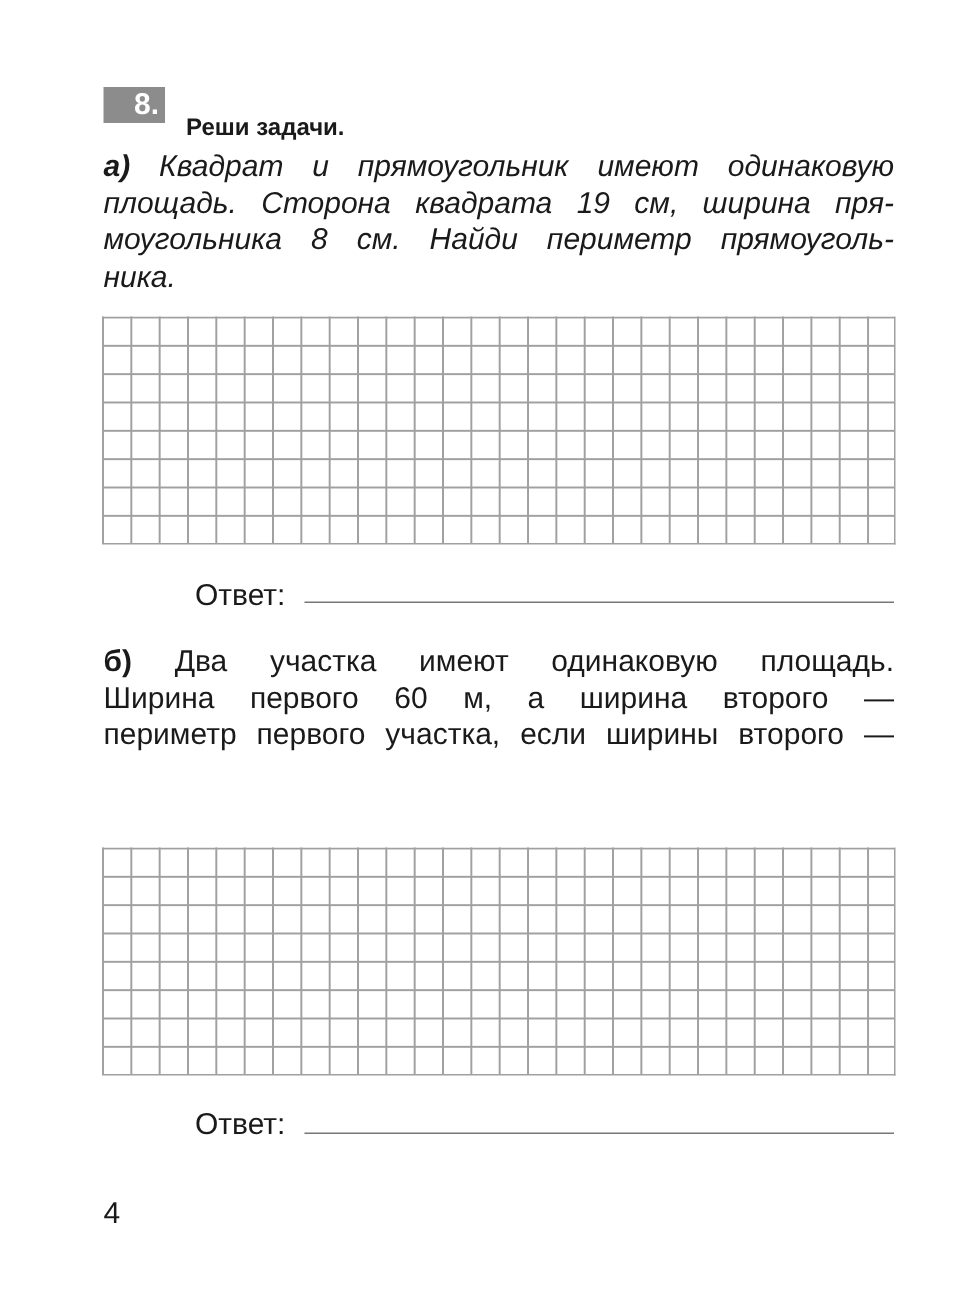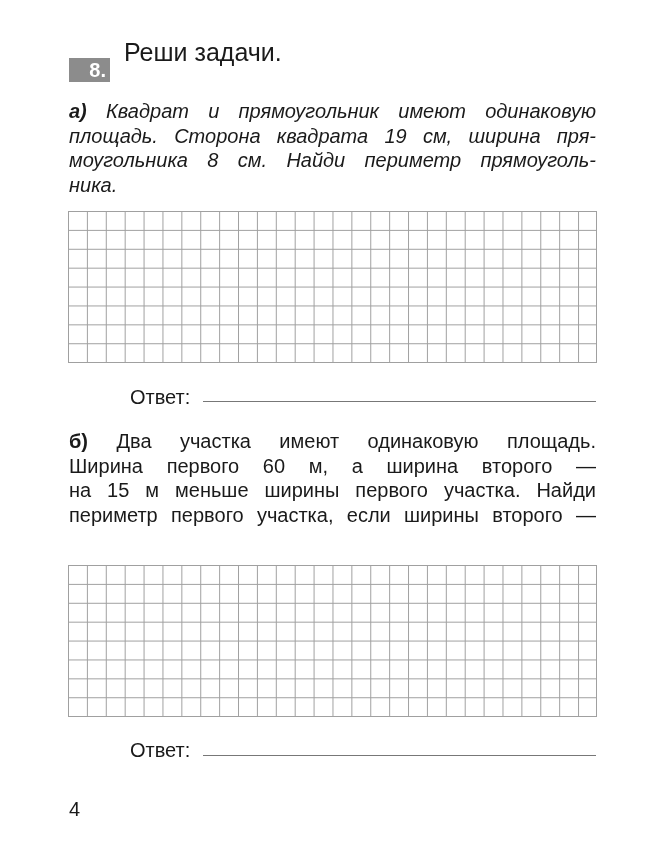--- a/index.html
+++ b/index.html
@@ -1,18 +1,18 @@
 <!DOCTYPE html>
 <html><head>
 <meta charset="utf-8">
 <style>
   html,body{margin:0;padding:0;background:#fff;}
   body{width:650px;height:860px;position:relative;overflow:hidden;font-family:"Liberation Sans",sans-serif;color:#1a1a1a;}
   .badge{position:absolute;left:69px;top:58px;width:41px;height:24px;background:#8c8c8c;color:#fff;font-weight:bold;font-size:20px;line-height:24px;text-align:right;padding-right:4px;box-sizing:border-box;}
-  .title{position:absolute;left:124px;top:40px;font-size:25px;line-height:24px;}
+  .title{position:absolute;left:124px;top:74px;font-size:16px;line-height:24px;font-weight:bold;}
   .para{position:absolute;left:69px;width:527px;font-size:20px;line-height:24.5px;text-align:justify;}
   .para b{font-weight:bold;}
   .line{display:block;text-align:justify;text-align-last:justify;white-space:nowrap;}
   .line.last{text-align-last:left;}
   .grid{position:absolute;left:68px;width:529px;height:152px;
     background-image:
       linear-gradient(to right, #a0a0a0 1px, transparent 1px),
       linear-gradient(to bottom, #a0a0a0 1px, transparent 1px);
     background-size:18.9px 100%, 100% 18.9px;
     border-right:1px solid #a0a0a0;border-bottom:1px solid #a0a0a0;box-sizing:border-box;}
@@ -34,21 +34,20 @@
 </div>
 
 <div class="grid" style="top:211px;"></div>
 
 <div class="answer" style="top:385px;">Ответ:</div>
 <div class="answer-line" style="top:401px;"></div>
 
 <div class="para" style="top:429px;">
   <span class="line"><b>б)</b> <span>Два участка имеют одинаковую площадь.</span></span>
   <span class="line">Ширина первого 60 м, а ширина второго —</span>
-  <span class="line">на 15 м меньше ширины первого участка. Найди</span>
   <span class="line">периметр первого участка, если ширины второго —</span>
 </div>
 
 <div class="grid" style="top:565px;"></div>
 
 <div class="answer" style="top:738px;">Ответ:</div>
 <div class="answer-line" style="top:755px;"></div>
 
 <div class="pagenum">4</div>
 

